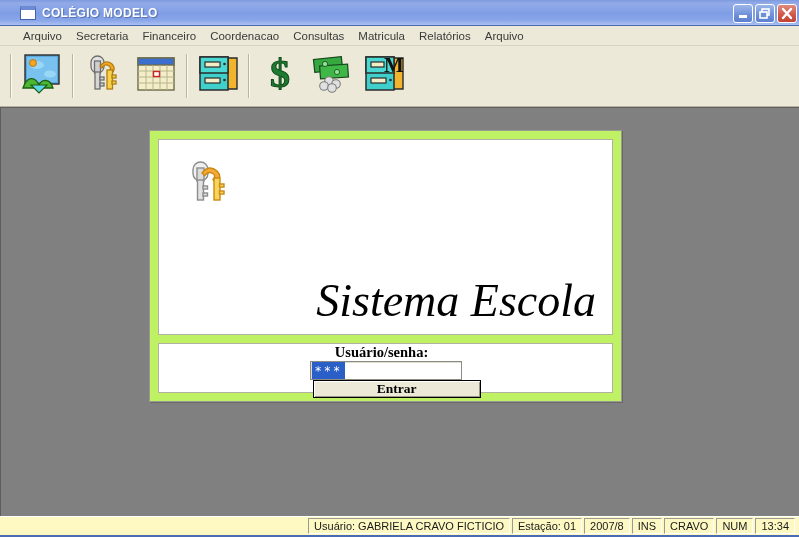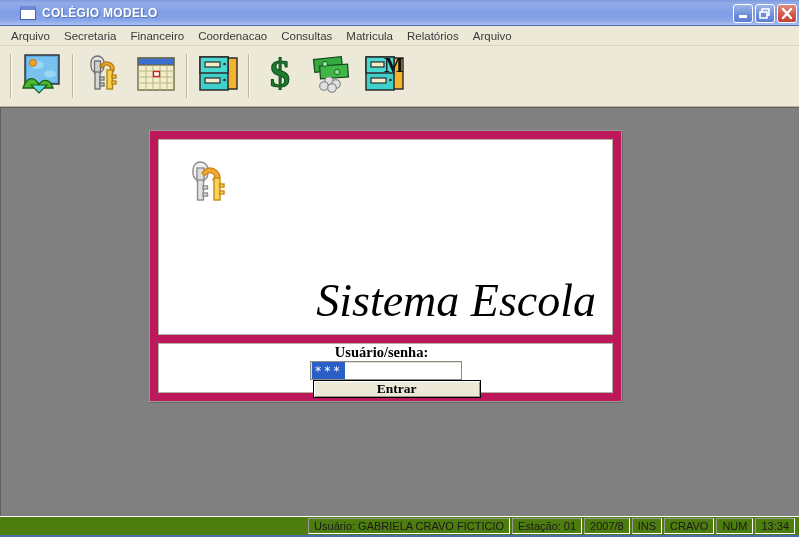--- a/index.html
+++ b/index.html
@@ -77,21 +77,21 @@
   .win-btn.close{ background: linear-gradient(to bottom,#e08b7e,#d2594a 55%,#c04335); }
   .win-btn svg { position:absolute; left:0; top:0; }
 
   
   #menu-bar {
     height: 20px;
     flex: 0 0 20px;
     background: #ece9d8;
     display: flex;
     align-items: center;
-    padding-left: 4px;
+    padding-left: 16px;
     box-sizing: border-box;
     border-bottom: 1px solid #d8d4c0;
   }
   .menu-item {
     font-size: 11.5px;
     color: #3a3a3a;
     padding: 2px 7px;
     cursor: default;
     white-space: nowrap;
   }
@@ -131,21 +131,21 @@
     overflow: hidden;
   }
 
   
   #login-window {
     position: absolute;
     left: 148px;
     top: 22px;
     width: 473px;
     height: 272px;
-    background: #be185d;
+    background: #bef264;
     border: 1px solid #9a9a92;
     box-sizing: border-box;
     padding: 8px;
     box-shadow: 1px 1px 0 rgba(0,0,0,.18);
   }
   #logo-box {
     position: relative;
     height: 196px;
     border: 1px solid #b4b0a2;
     box-sizing: border-box;
@@ -222,21 +222,21 @@
     display: flex;
     align-items: center;
     justify-content: center;
     cursor: default;
   }
 
   
   #status-bar {
     height: 21px;
     flex: 0 0 21px;
-    background: #4d7c0f;
+    background: #fef9c3;
     border-top: 1px solid #ffffff;
     border-bottom: 2px solid #4b6bb5;
     box-sizing: border-box;
     display: flex;
     align-items: stretch;
     justify-content: flex-end;
     padding: 1px 2px;
   }
   .status-cell {
     border: 1px solid;

